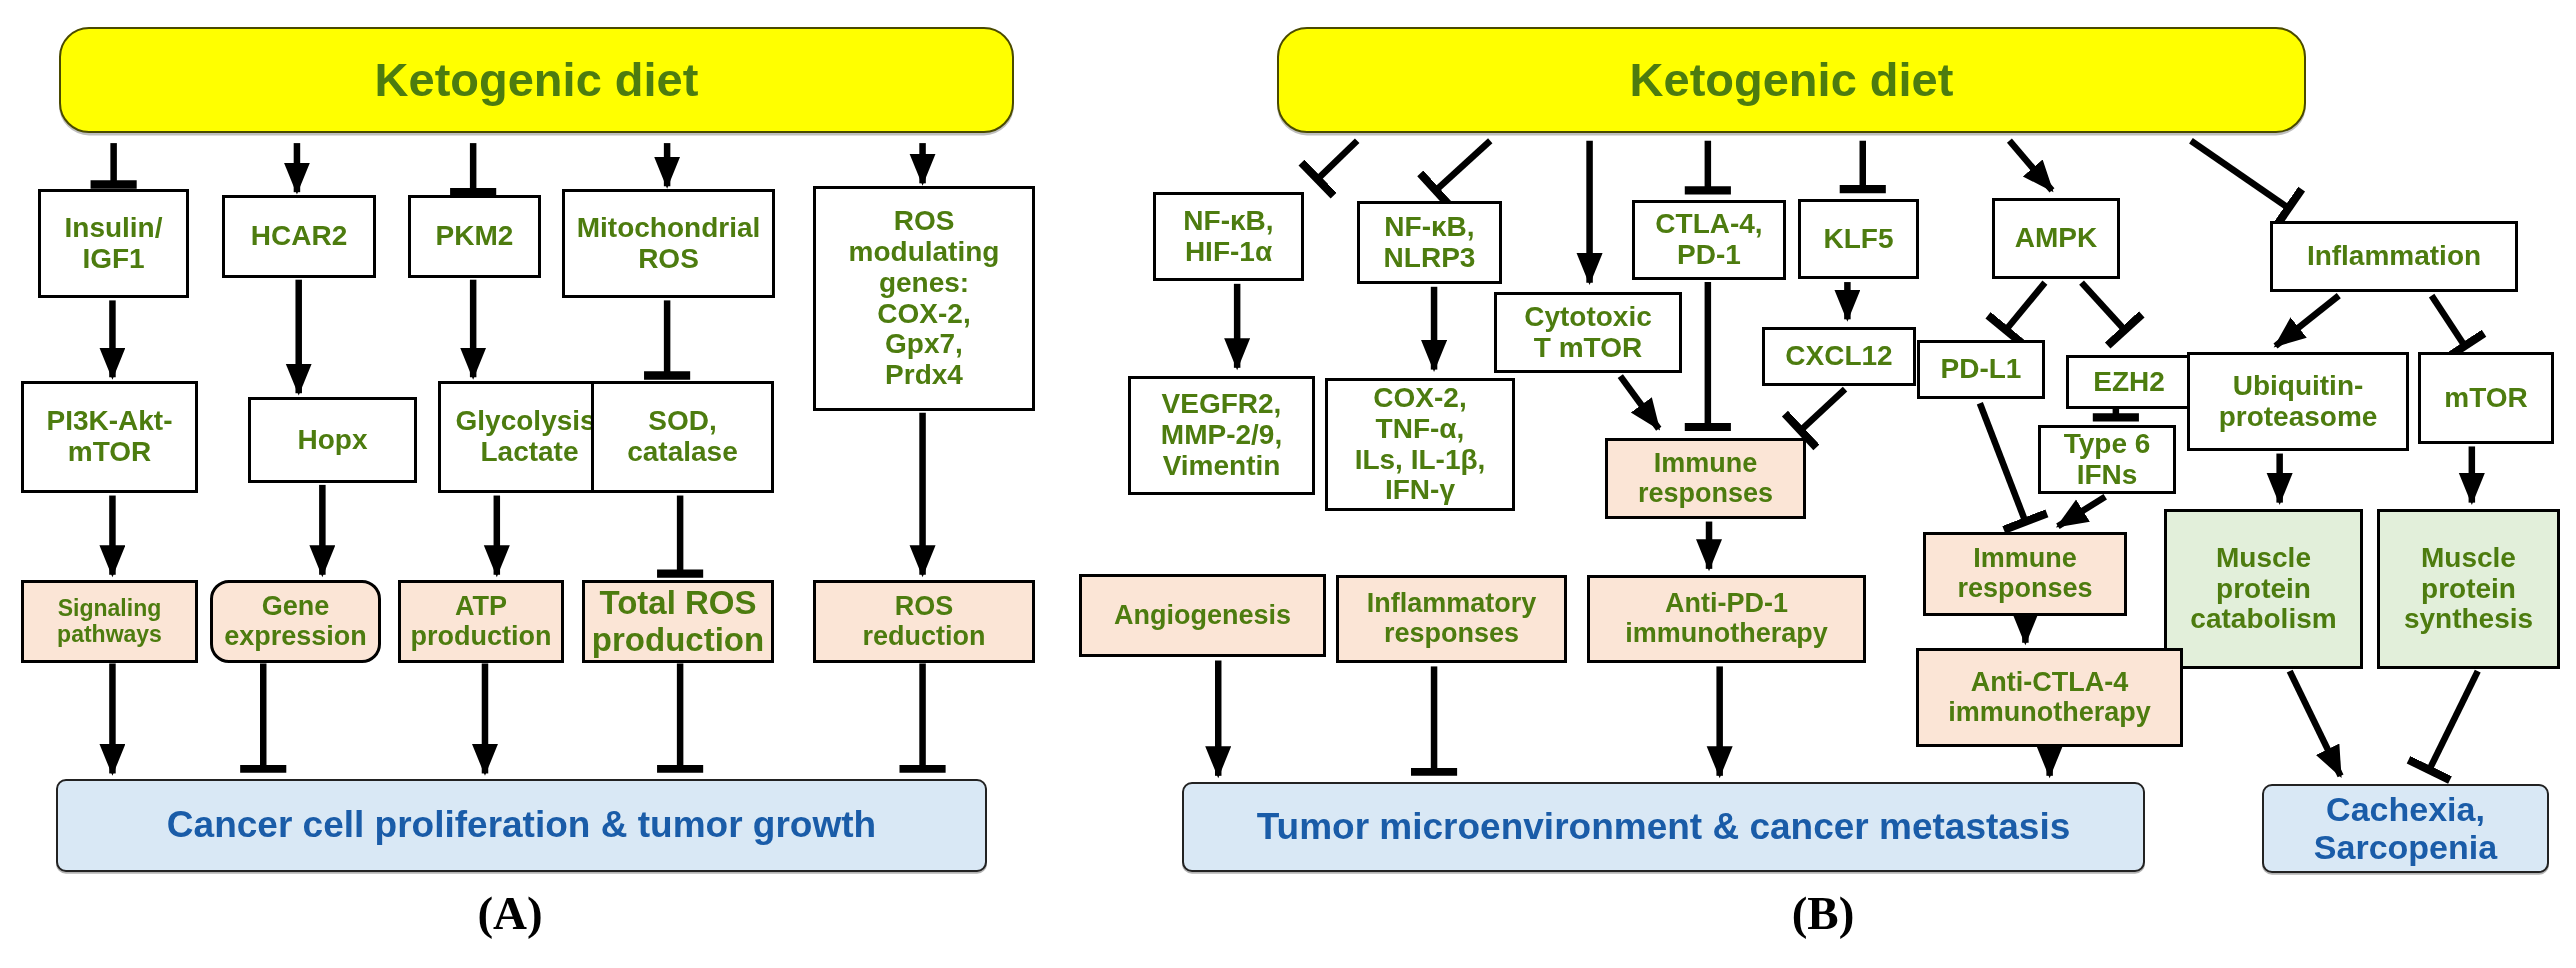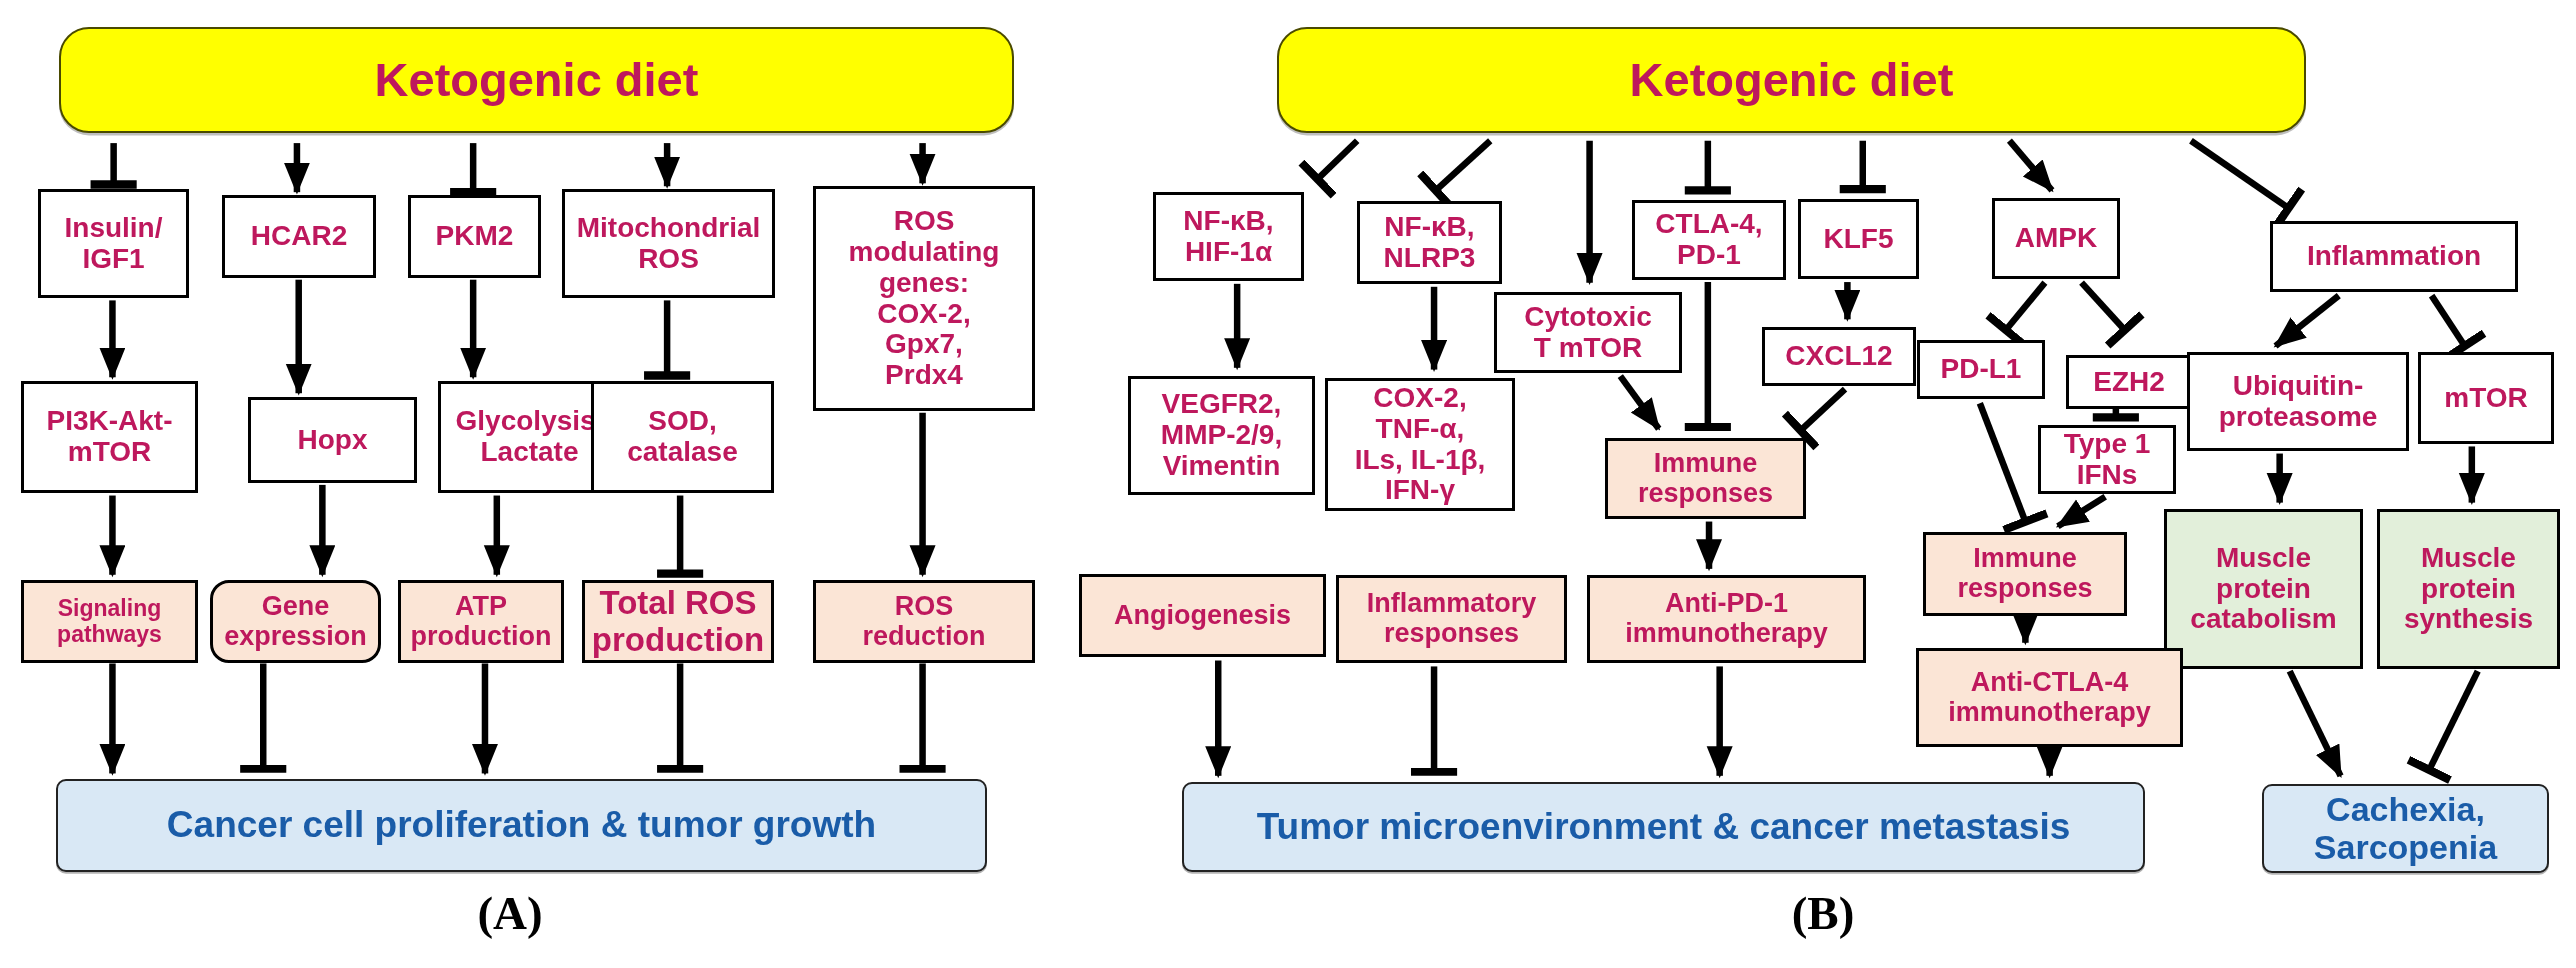--- a/index.html
+++ b/index.html
@@ -10,21 +10,21 @@
     font-family:"Liberation Sans", sans-serif;
     overflow:hidden;
   }
   .node{
     position:absolute;
     box-sizing:border-box;
     display:flex;align-items:center;justify-content:center;
     text-align:center;
     white-space:pre-line;
     font-weight:bold;
-    color:#be185d;
+    color:#4d7c0f;
     border:3px solid #000;
     background:#ffffff;
     line-height:1.1;
     padding:2.4px;
   }
   .fill-yellow{
     background:#FFFF00;
     border:2.4px solid #4a4a00;
     border-radius:30px;
     box-shadow:0 2.4px 0 rgba(0,0,0,0.25);
@@ -170,21 +170,21 @@
       <div class="node fill-white" style="left: 2187px; top: 352px; width: 222px; height: 99px; font-size: 28px;">Ubiquitin-
 proteasome</div>
       <div class="node fill-white" style="left: 2418px; top: 352px; width: 136px; height: 92px; font-size: 28px;">mTOR</div>
       <div class="node fill-white" style="left: 1128px; top: 376px; width: 187px; height: 119px; font-size: 28px;">VEGFR2,
 MMP-2/9,
 Vimentin</div>
       <div class="node fill-white" style="left: 1325px; top: 378px; width: 190px; height: 133px; font-size: 28px;">COX-2,
 TNF-α,
 ILs, IL-1β,
 IFN-γ</div>
-      <div class="node fill-white" style="left: 2038px; top: 425px; width: 138px; height: 69px; font-size: 28px;">Type 1
+      <div class="node fill-white" style="left: 2038px; top: 425px; width: 138px; height: 69px; font-size: 28px;">Type 6
 IFNs</div>
       <div class="node fill-peach" style="left: 1605px; top: 438px; width: 201px; height: 81px; font-size: 27px;">Immune
 responses</div>
       <div class="node fill-peach" style="left: 1923px; top: 532px; width: 204px; height: 84px; font-size: 27px;">Immune
 responses</div>
       <div class="node fill-peach" style="left: 1079px; top: 574px; width: 247px; height: 83px; font-size: 27px;">Angiogenesis</div>
       <div class="node fill-peach" style="left: 1336px; top: 575px; width: 231px; height: 88px; font-size: 27px;">Inflammatory
 responses</div>
       <div class="node fill-peach" style="left: 1587px; top: 575px; width: 279px; height: 88px; font-size: 27px;">Anti-PD-1
 immunotherapy</div>

